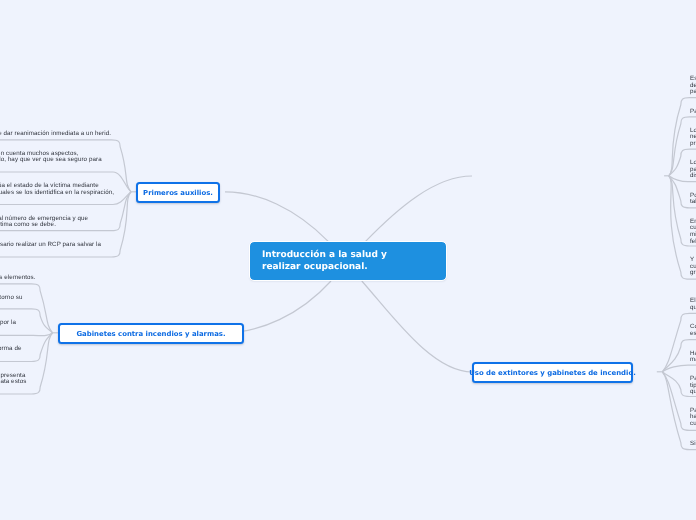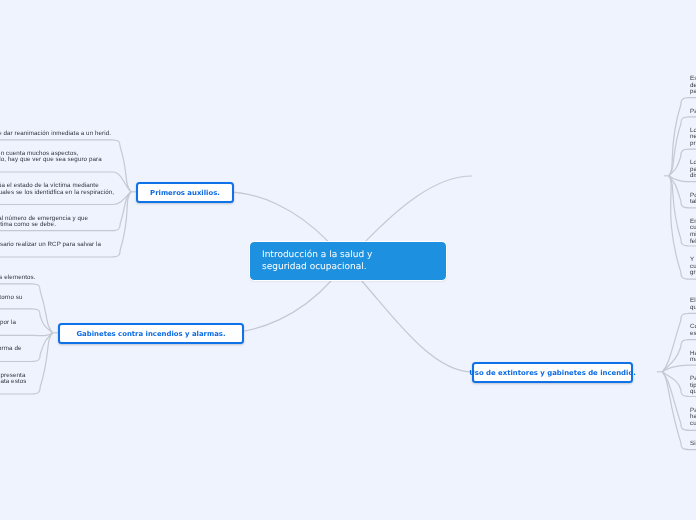--- a/index.html
+++ b/index.html
@@ -9,21 +9,21 @@
        -webkit-font-smoothing:antialiased;text-rendering:geometricPrecision;}
   #stage{position:relative;width:696px;height:520px;}
   svg#links{position:absolute;left:0;top:0;width:696px;height:520px;}
   svg#links path{fill:none;stroke:#c4c8d2;stroke-width:1.2;}
 
   .node{position:absolute;box-sizing:border-box;}
 
   .center-node{
     background:#1e90e0;color:#ffffff;border-radius:4px;
     outline:1.6px solid #ffffff;
-    font-weight:normal;font-size:9px;line-height:10.4px;
+    font-weight:bold;font-size:9px;line-height:10.4px;
     box-shadow:0 1px 2px rgba(40,60,90,0.22);
     text-align:center;
   }
   .center-node .ct{position:absolute;left:12px;top:8px;white-space:nowrap;}
 
   .branch-node{
     background:#ffffff;border:2.1px solid #0f72e8;border-radius:3.5px;
     color:#0b6ae2;font-weight:bold;font-size:6.9px;
     display:flex;align-items:center;justify-content:center;
     box-shadow:0 1px 2px rgba(40,60,90,0.25);
@@ -67,24 +67,24 @@
       <path d="M 668.8 175.8 L 664.1 175.8"></path>
       <path d="M 662.3 371.8 L 656.8 371.8"></path>
       <path d="M 225 191.8 C 258 191.8 295 208 328.2 241.3"></path>
       <path d="M 472 176 C 435 176 398 208 365.6 241.3"></path>
       <path d="M 224 332.8 C 260 332.8 300 315 331 281.0"></path>
       <path d="M 472 372 C 432 372 392 315 361.8 281.0"></path>
     </svg>
 
   <div class="node center-node" style="left:250px;top:242px;width:196px;height:38px;">
     <span class="ct" style="top:8.4px;">Introducción a la salud y</span>
-    <span class="ct" style="top:19.7px;">seguridad ocupacional.</span>
+    <span class="ct" style="top:19.7px;">realizar ocupacional.</span>
   </div>
 
-  <div class="node branch-node" style="left:136px;top:182px;width:98px;height:21px;text-align:center;">
+  <div class="node branch-node" style="left:136px;top:182px;width:84px;height:21px;text-align:center;">
     <span>Primeros auxilios.</span>
   </div>
 
   <div class="node branch-node" style="left:58px;top:323px;width:186px;height:21px;">
     <span>Gabinetes contra incendios y alarmas.</span>
   </div>
 
 
   <div class="node branch-node" style="left:472px;top:362px;width:161px;height:21px;">
     <span>Uso de extintores y gabinetes de incendio.</span>

